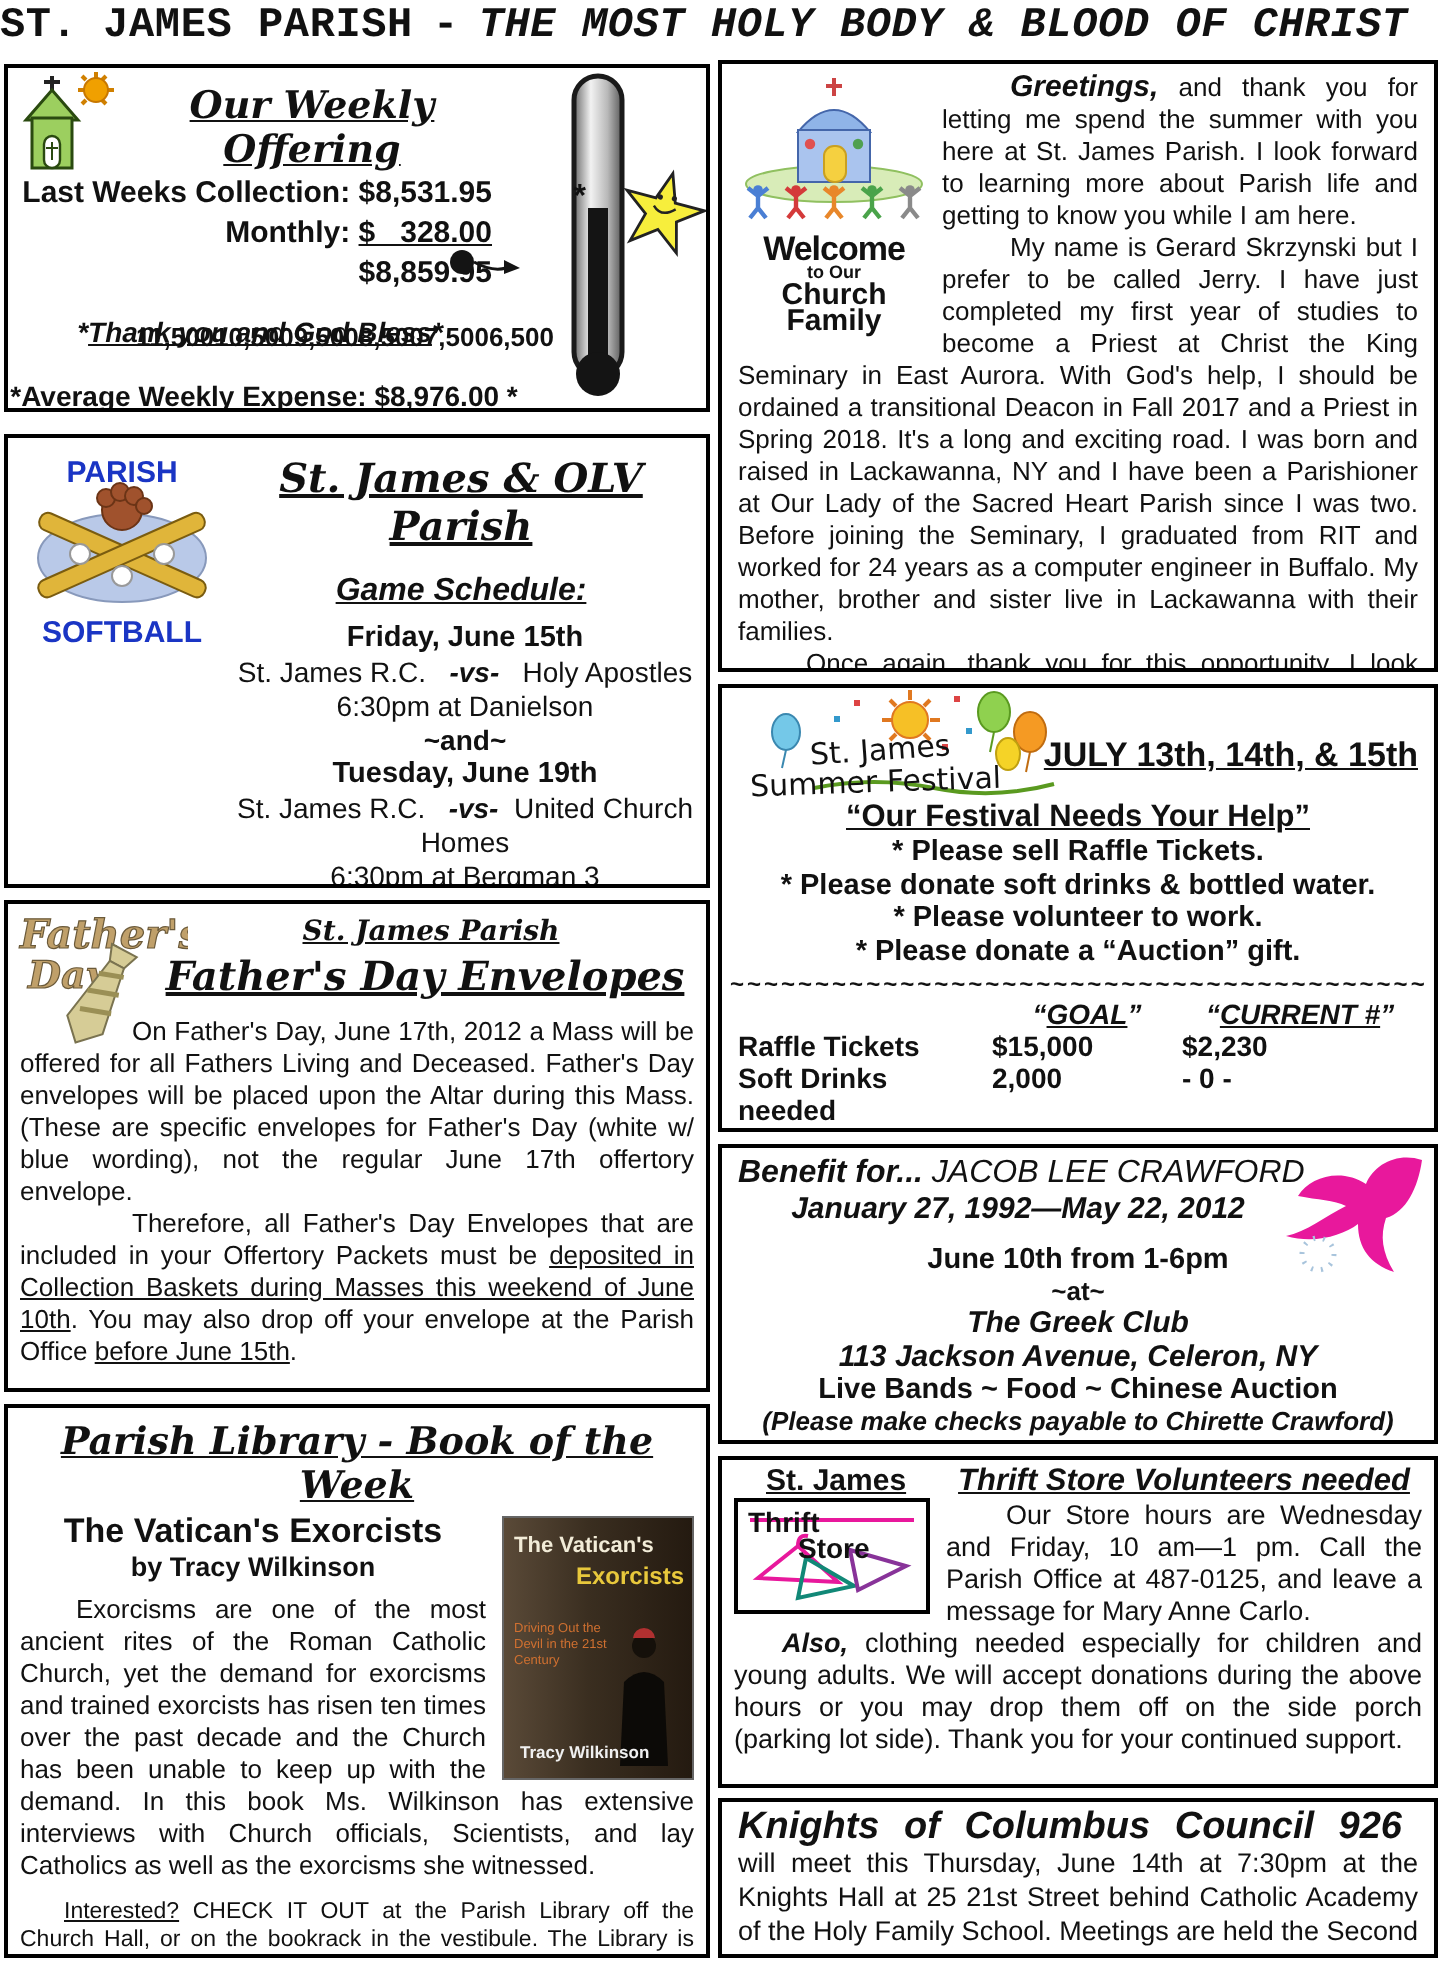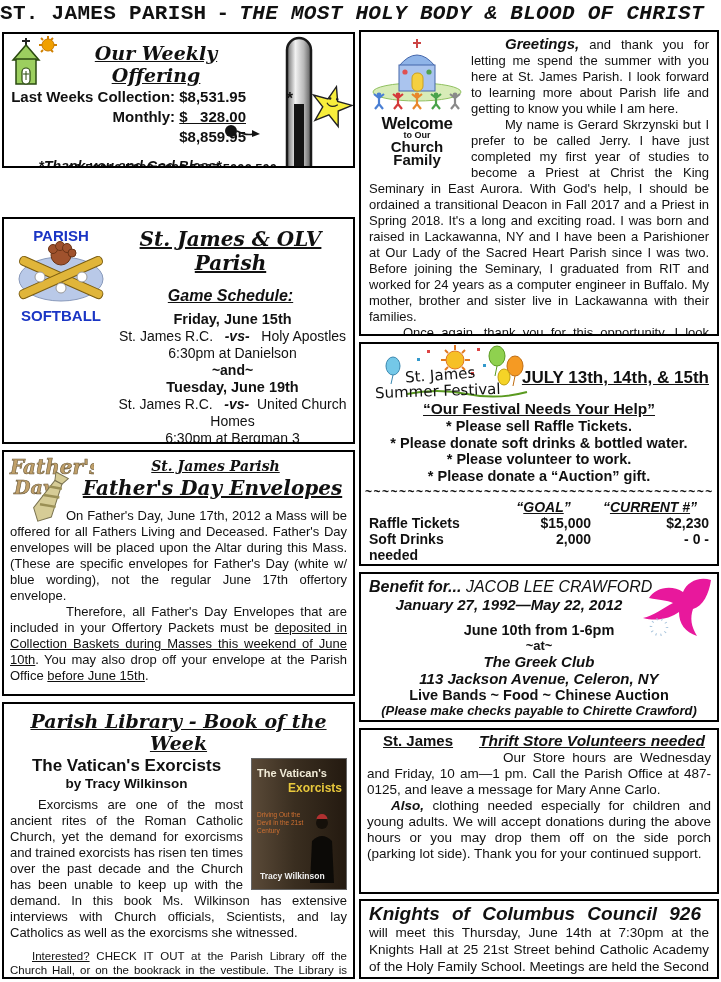--- a/index.html
+++ b/index.html
@@ -10,21 +10,21 @@
 .u{text-decoration:underline}
 .fancy{font-family:"DejaVu Serif",serif;font-weight:bold;font-style:italic}
 
 
 .header{position:absolute;left:0;top:2px;width:721px;text-align:left;
  font-family:Liberation Mono, monospace;font-weight:bold;font-size:21px;letter-spacing:.3px}
 .header .ht2{font-style:italic}
 .header .hsep{margin:0 10px}
 
 
-#b-off{left:2px;top:32px;width:353px;height:136px}
+#b-off{left:2px;top:32px;width:353px;height:174px}
 #b-sb{left:2px;top:217px;width:353px;height:227px}
 #b-fd{left:2px;top:450px;width:353px;height:246px}
 #b-lib{left:2px;top:702px;width:353px;height:277px}
 #b-gr{left:359px;top:30px;width:360px;height:306px}
 #b-fest{left:359px;top:342px;width:360px;height:224px}
 #b-ben{left:359px;top:572px;width:360px;height:150px}
 #b-th{left:359px;top:728px;width:360px;height:166px}
 #b-kn{left:359px;top:899px;width:360px;height:80px}
 
 
@@ -87,21 +87,21 @@
 .fest-deco{position:absolute;left:16px;top:0}
 .fest-l1{position:absolute;left:44px;top:22px;font-size:15px;transform:rotate(-4deg);font-family:"DejaVu Sans",sans-serif}
 .fest-l2{position:absolute;left:14px;top:38px;font-size:15px;transform:rotate(-2deg);font-family:"DejaVu Sans",sans-serif}
 .fest-dates{position:absolute;right:8px;top:24px;font-weight:bold;font-size:17px;text-decoration:underline}
 .fest-help{text-align:center;font-weight:bold;font-size:15.5px;text-decoration:underline}
 .fest-b{text-align:center;font-weight:bold;font-size:14.5px;line-height:16.5px}
 .fest-div{white-space:nowrap;overflow:hidden;font-size:12px;letter-spacing:1.5px;line-height:11px;margin:3px 4px 1px;font-weight:bold}
 .fest-table{display:grid;grid-template-columns:1fr 95px 118px;padding:0 8px;font-weight:bold;font-size:14px;line-height:16px}
 .fest-th{font-style:italic;text-align:center}
 .fest-th .u{text-decoration:underline}
-.fest-c{text-align:right}
+.fest-c{text-align:left}
 .fest-lab{text-align:left}
 
 
 .ben-content{padding:4px 8px;position:relative;height:100%}
 .ben-bird{position:absolute;right:2px;top:2px}
 .ben-l1{font-style:italic;font-size:16px}
 .ben-lead{font-weight:bold}
 .ben-l2{text-align:center;padding-right:60px;font-weight:bold;font-style:italic;font-size:15px}
 .ben-when{text-align:center;font-weight:bold;font-size:14.5px;margin-top:9px}
 .ben-at{text-align:center;font-weight:bold;font-size:13px}
@@ -395,20 +395,33 @@
       <div class="ben-addr">113 Jackson Avenue, Celeron, NY</div>
       <div class="ben-feat">Live Bands  ~ Food ~ Chinese Auction</div>
       <div class="ben-note">(Please make checks payable to Chirette Crawford)</div>
     </div>
   </div>
 
   <div class="box" id="b-th">
     <div class="th-content">
       <div class="th-logo">
         <div class="th-lt">St. James</div>
+        <div class="th-box">
+          <svg width="94" height="54" viewBox="0 0 94 54" style="position:absolute;left:0;top:0">
+            <line x1="6" y1="9" x2="88" y2="9" stroke="#e8189c" stroke-width="2"></line>
+            <g fill="none" stroke-width="2">
+              <path d="M10,38 L30,22 L50,40 Z" stroke="#e8189c"></path>
+              <path d="M34,28 L58,42 L30,48 Z" stroke="#118877"></path>
+              <path d="M56,24 L84,32 L60,44 Z" stroke="#883399"></path>
+              <path d="M30,22 Q30,16 35,17" stroke="#e8189c"></path>
+            </g>
+          </svg>
+          <div class="th-w1">Thrift</div>
+          <div class="th-w2">Store</div>
+        </div>
       </div>
       <div class="th-title">Thrift Store Volunteers needed</div>
       <p class="th-p th-p1">Our Store hours are Wednesday and Friday, 10 am—1 pm.  Call the Parish Office at 487-0125, and leave a message for Mary Anne Carlo.</p>
       <p class="th-p th-p2"><span class="th-lead">Also,</span><span> clothing needed especially for children and young adults.  We will accept donations during the above hours or you may drop them off on the side porch (parking lot side). Thank you for your continued support.</span></p>
     </div>
   </div>
 
   <div class="box" id="b-kn">
     <p class="kn-p"><span class="kn-title">Knights of Columbus Council 926</span><span> will meet this Thursday, June 14th at 7:30pm at the Knights Hall at 25  21st Street behind Catholic Academy of the Holy Family School. Meetings are held the Second Thursday of the month at 7:30pm.</span></p>
   </div>

